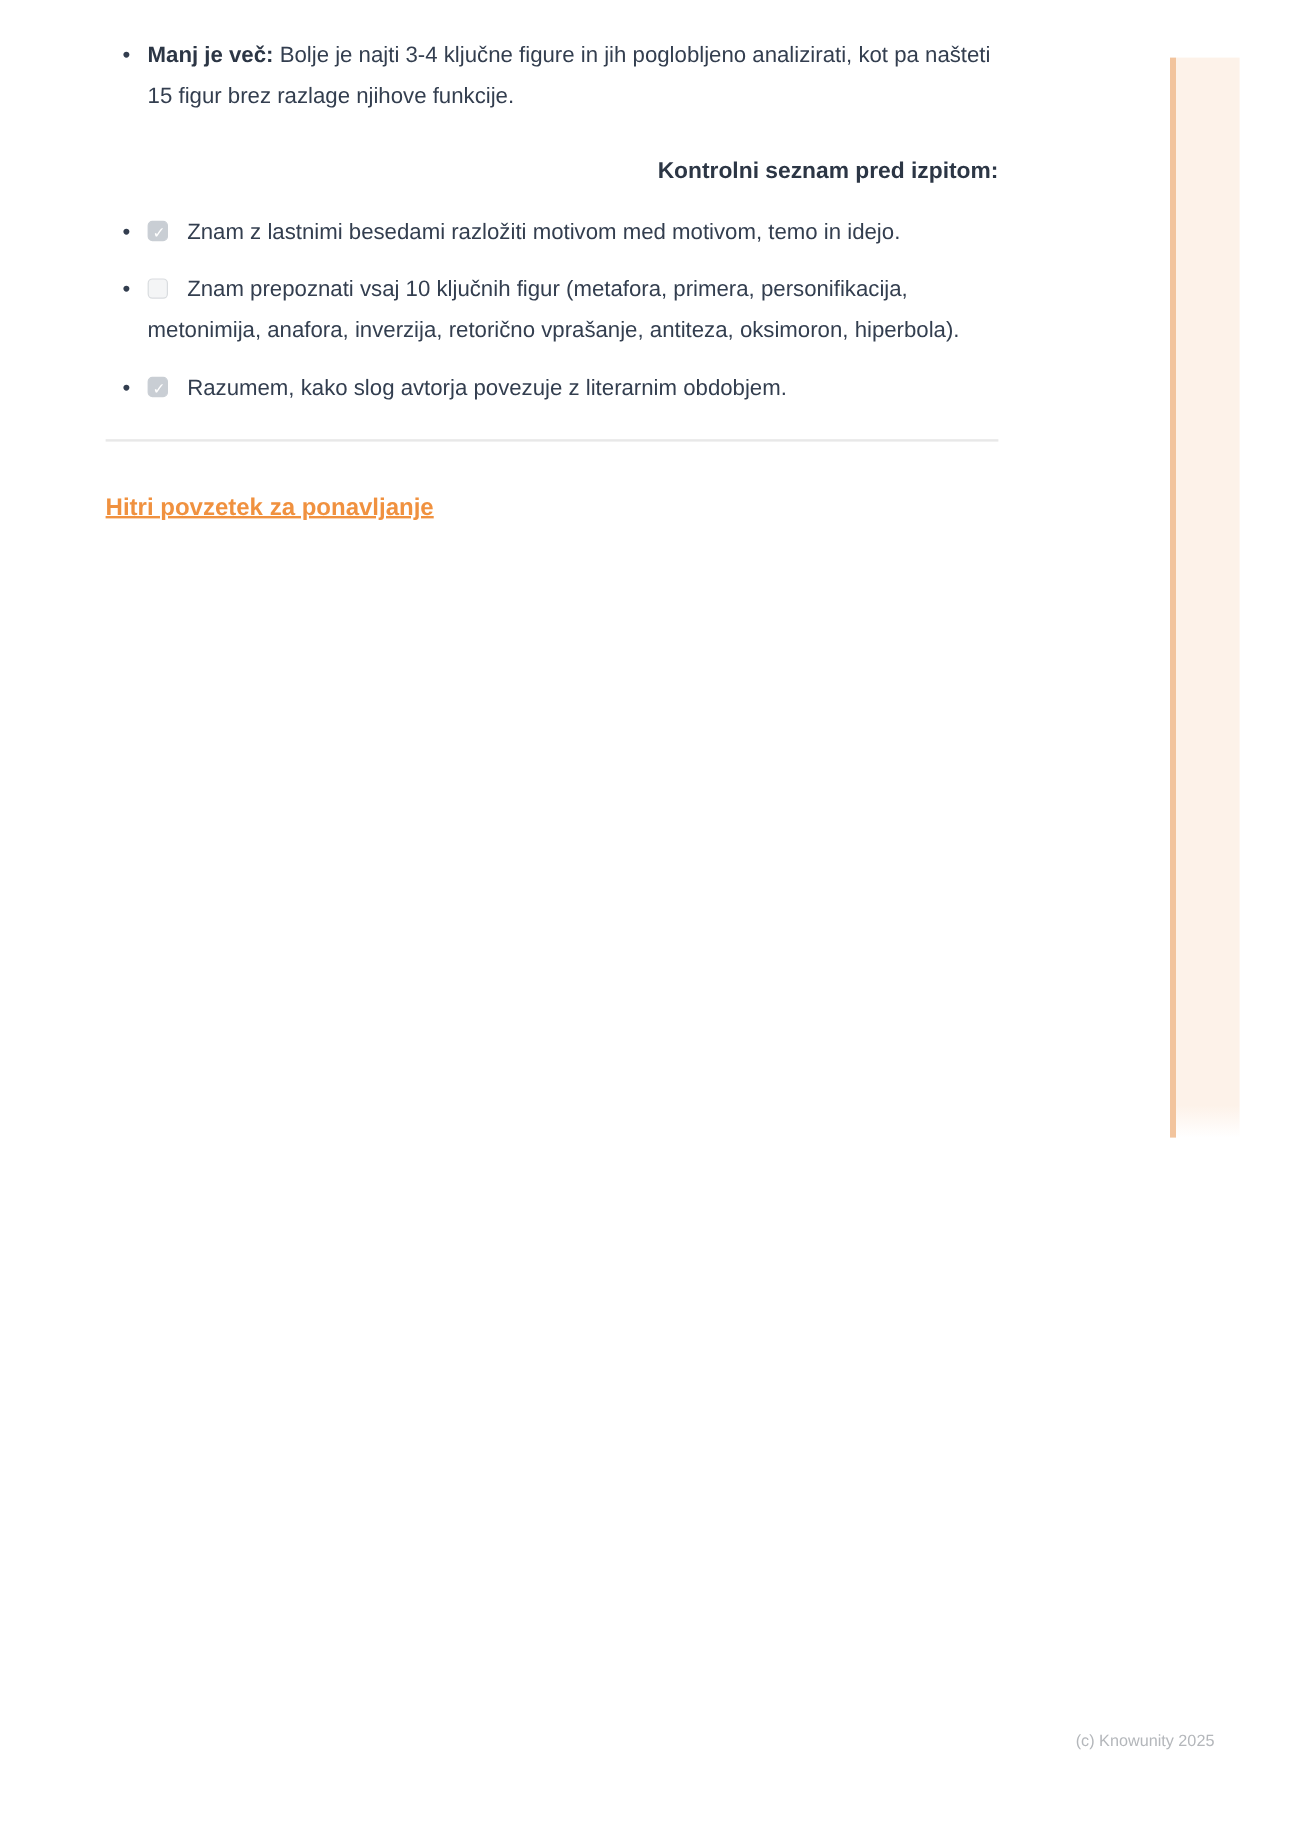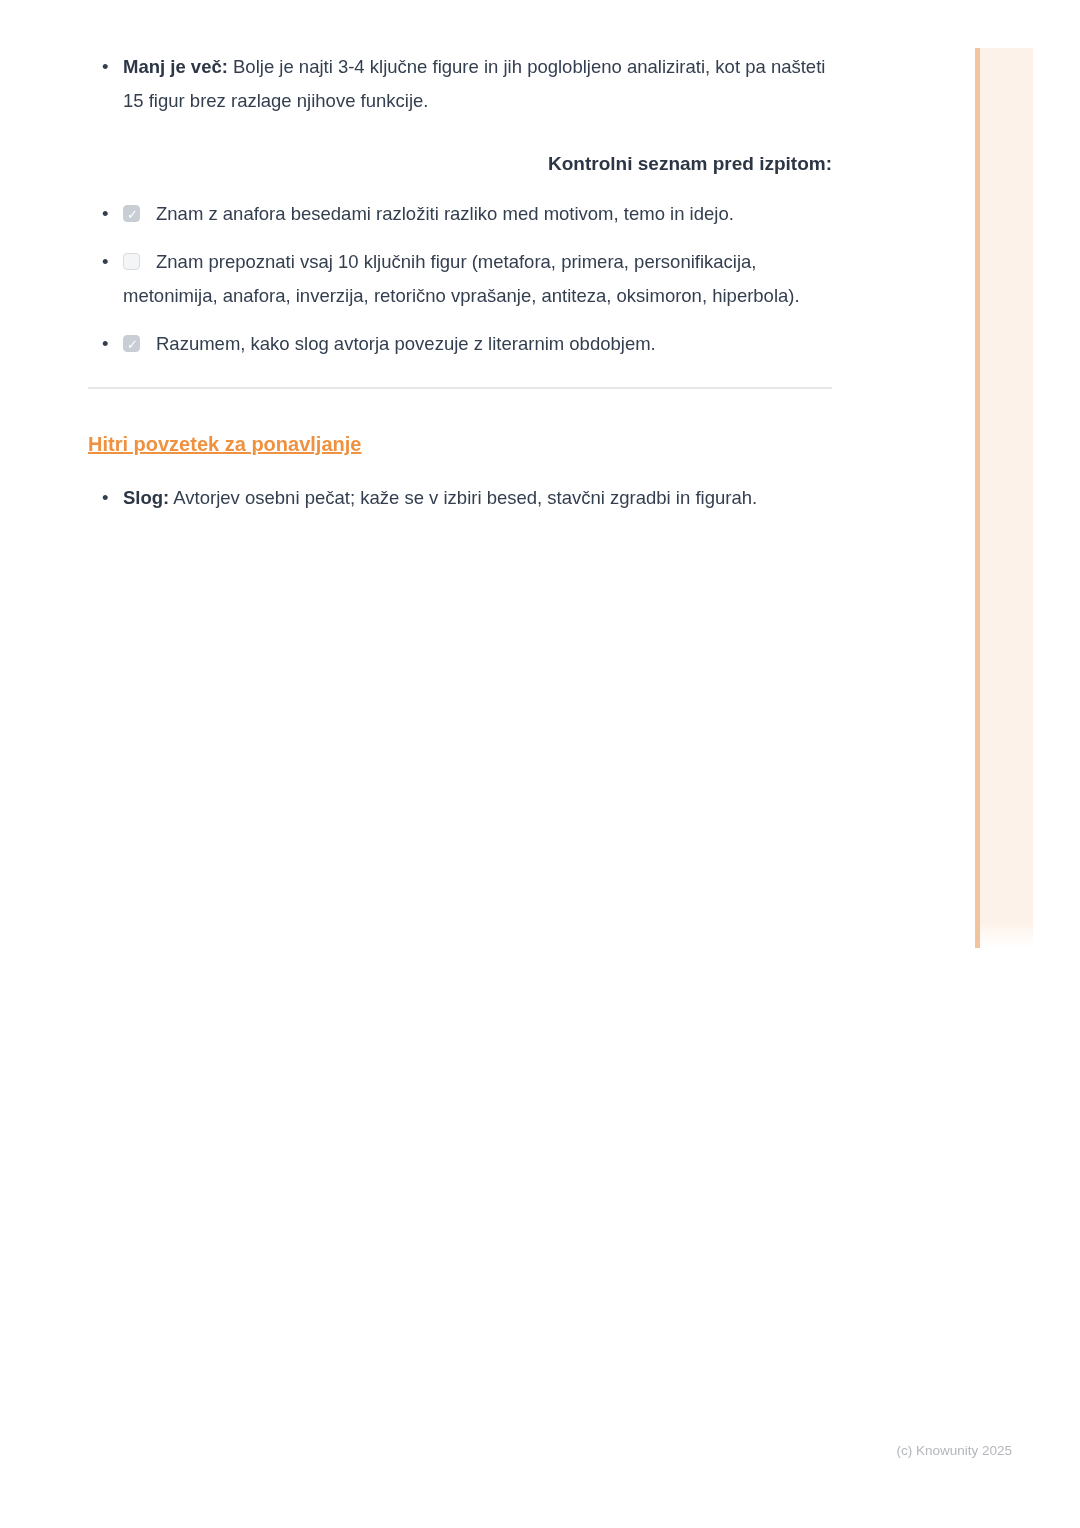--- a/index.html
+++ b/index.html
@@ -25,21 +25,21 @@
     background: linear-gradient(180deg,
       var(--strip_fill, #fdf2e9) 0%,
       var(--strip_fill, #fdf2e9) 97%,
       rgba(253,242,233,0) 100%);
     border-left: 5px solid var(--strip_border, #f2c49d);
     box-sizing: border-box;
   }
   .content {
     position: absolute;
     left: 88px;
-    top: 50px;
+    top: 29px;
     width: 744px;
   }
   ul.bullets {
     list-style: none;
     margin: 0;
     padding: 0;
     font-size: 18.5px;
     line-height: 34px;
   }
   ul.bullets > li {
@@ -126,37 +126,34 @@
     <ul class="bullets intro">
       <li>
         <span class="rich"><span class="b">Manj je več:</span><span> Bolje je najti 3-4 ključne figure in jih poglobljeno analizirati, kot pa našteti 15 figur brez razlage njihove funkcije.</span></span>
       </li>
     </ul>
 
     <p class="subheading">Kontrolni seznam pred izpitom:</p>
 
     <ul class="bullets checklist">
       <li>
-        <span class="checkbox checked"></span><span>Znam z anafora besedami razložiti razliko med motivom, temo in idejo.</span>
+        <span class="checkbox checked"></span><span>Znam z lastnimi besedami razložiti motivom med motivom, temo in idejo.</span>
       </li>
       <li>
         <span class="checkbox"></span><span>Znam prepoznati vsaj 10 ključnih figur (metafora, primera, personifikacija, metonimija, anafora, inverzija, retorično vprašanje, antiteza, oksimoron, hiperbola).</span>
       </li>
       <li>
         <span class="checkbox checked"></span><span>Razumem, kako slog avtorja povezuje z literarnim obdobjem.</span>
       </li>
     </ul>
 
     <hr class="divider">
 
     <h2 class="section-heading">Hitri povzetek za ponavljanje</h2>
 
     <ul class="bullets summary">
-      <li>
-        <span class="rich"><span class="b">Slog:</span><span> Avtorjev osebni pečat; kaže se v izbiri besed, stavčni zgradbi in figurah.</span></span>
-      </li>
     </ul>
 
   </div>
 
   <div class="footer">(c) Knowunity 2025</div>
 
 </div>
 
 </body></html>

